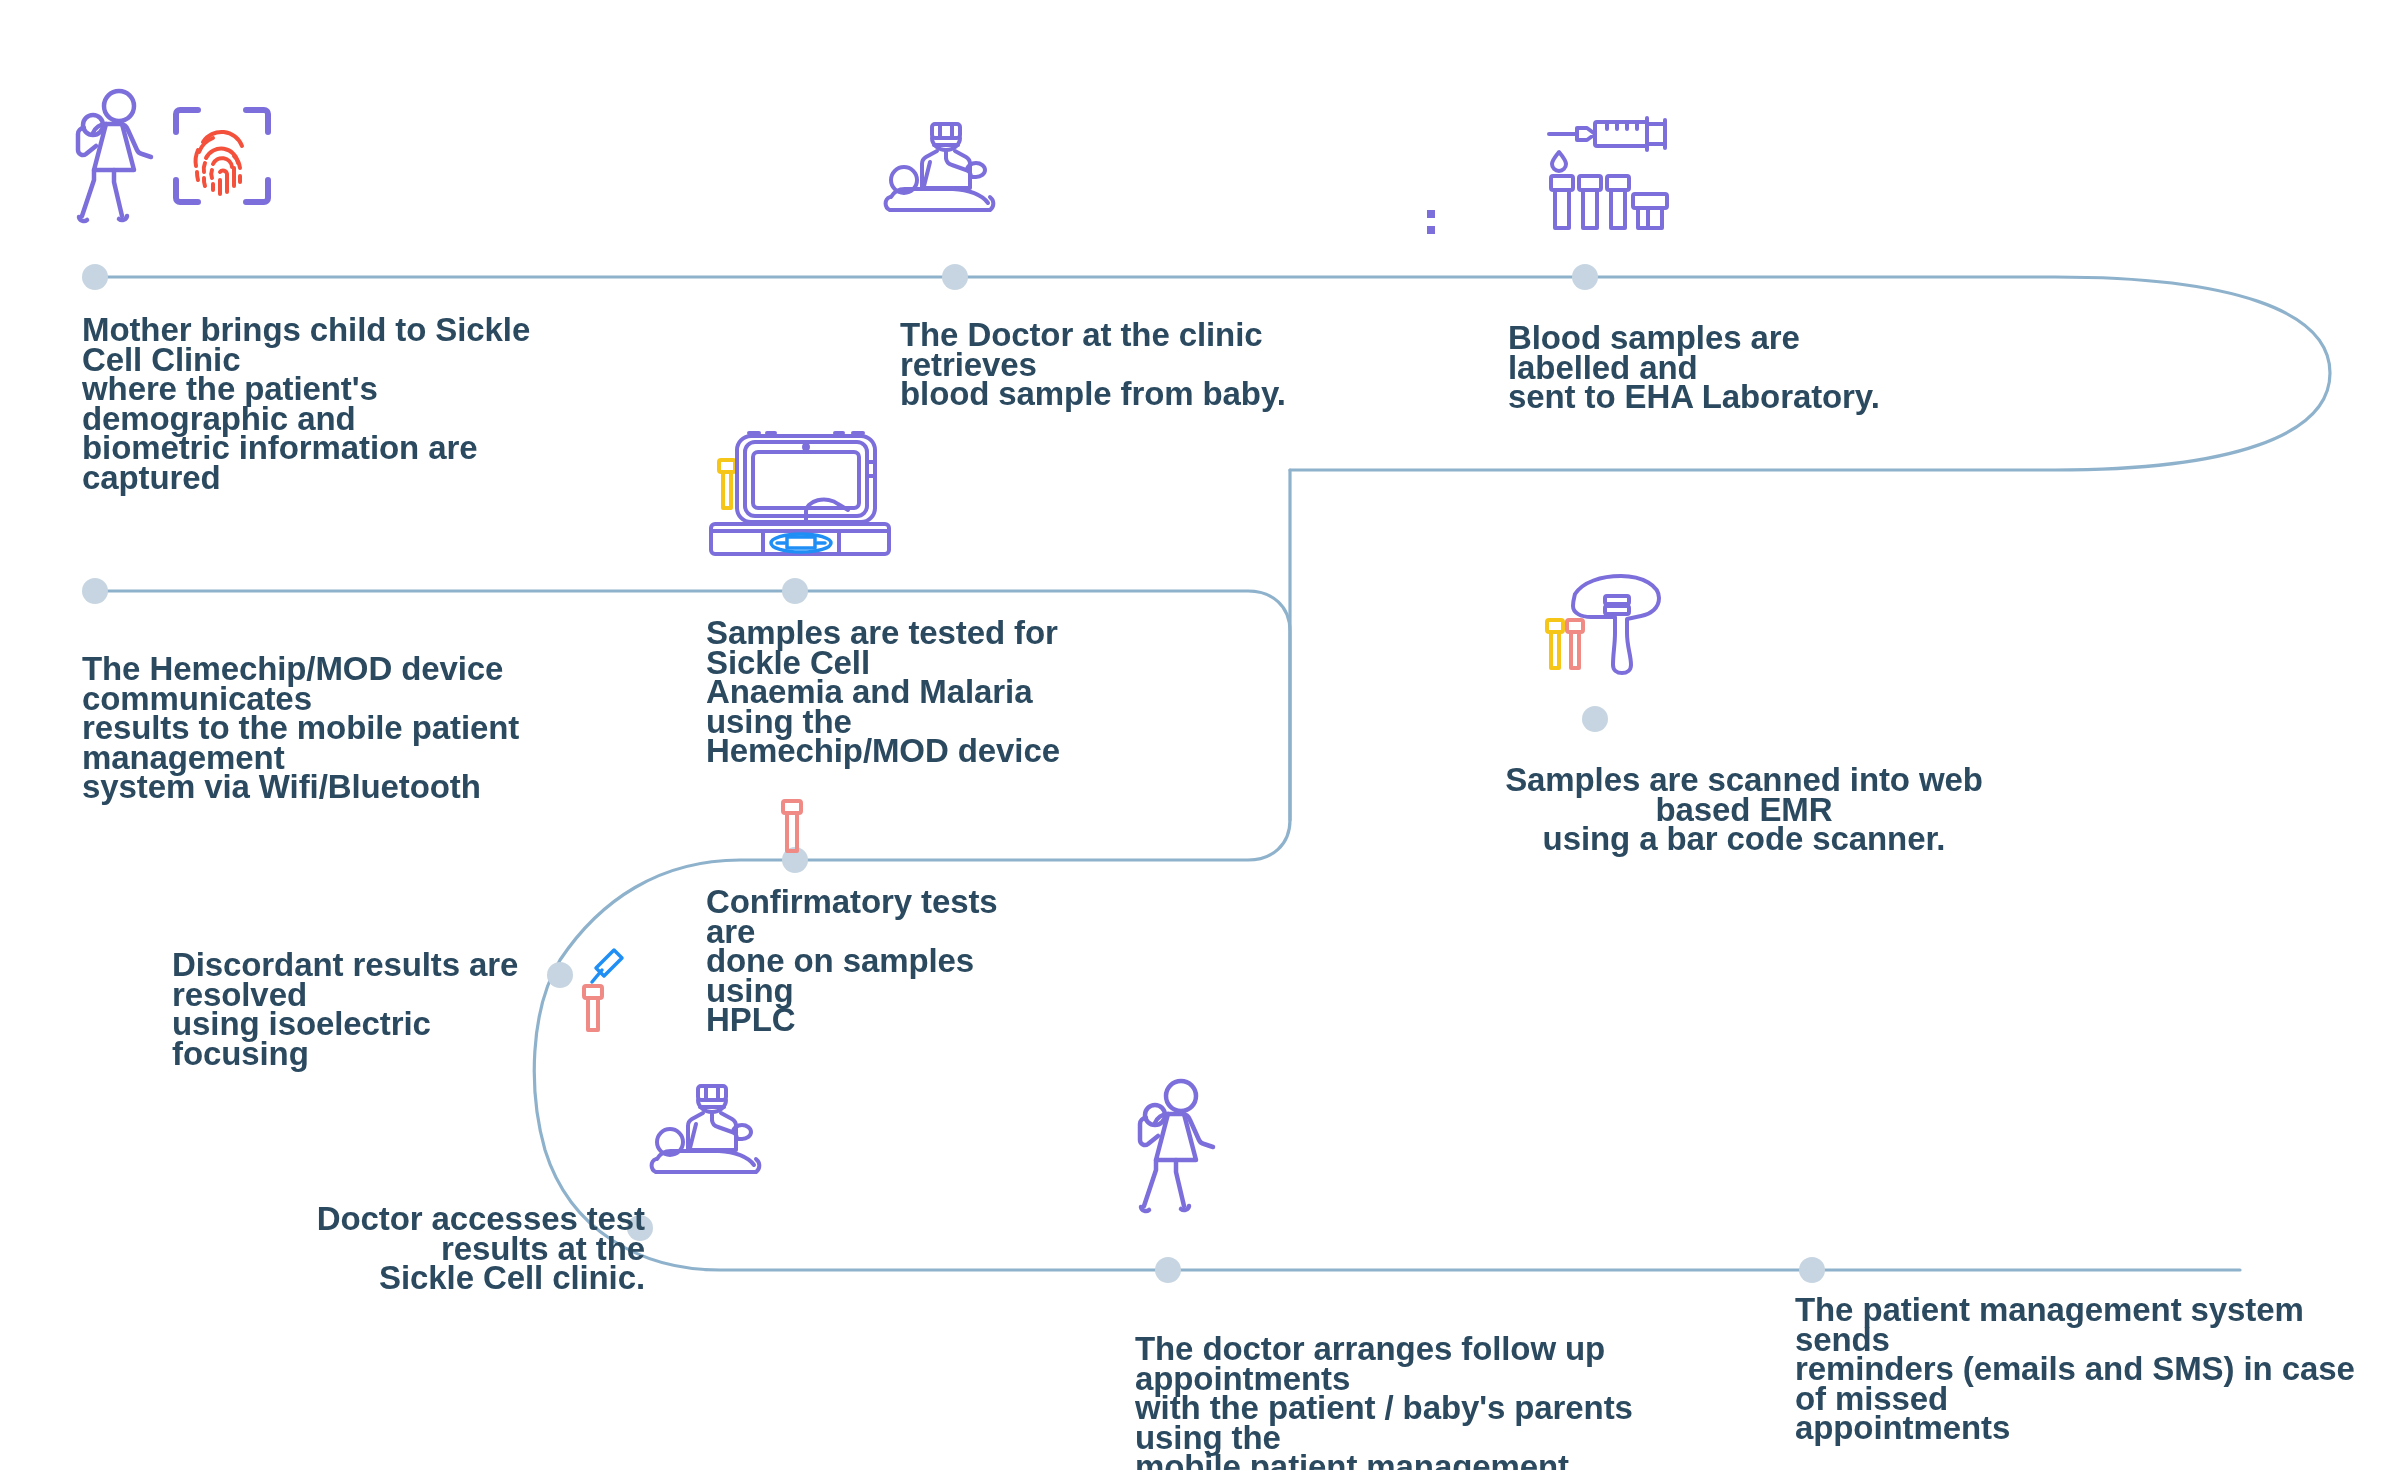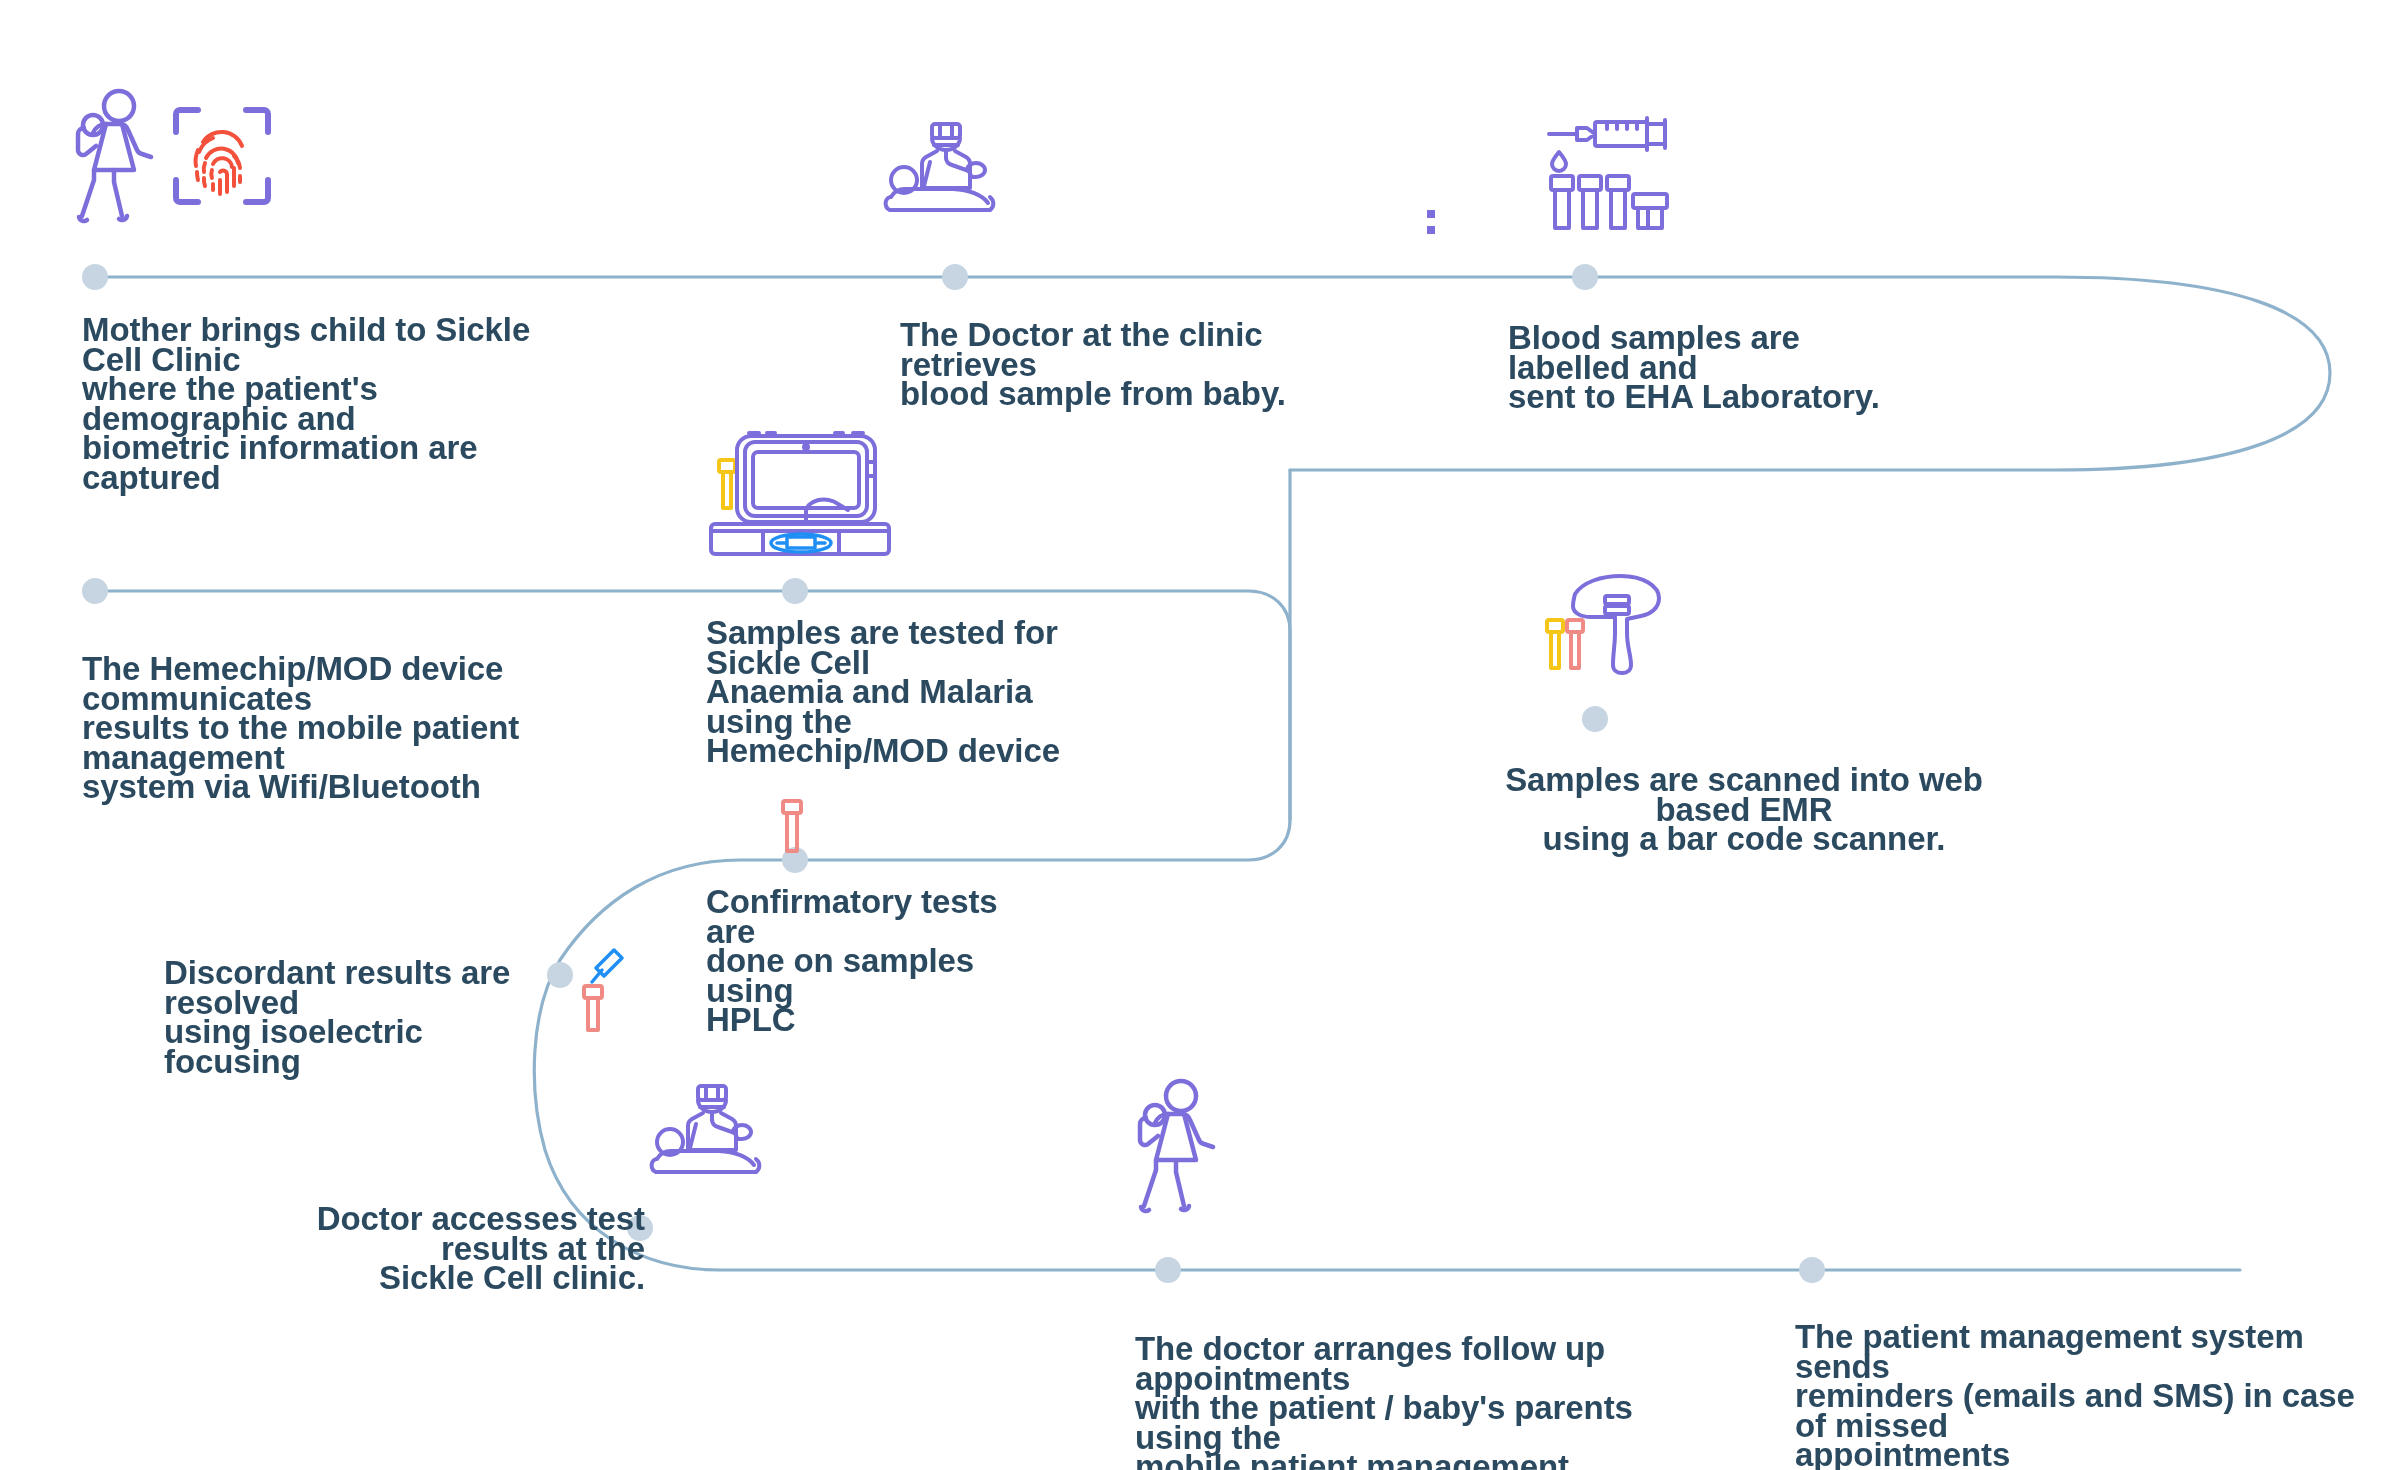--- a/index.html
+++ b/index.html
@@ -283,27 +283,27 @@
 Anaemia and Malaria using the
 Hemechip/MOD device</div>
 
   <div class="step-label" style="left:1484px; top:765px; width:520px;text-align:center;">Samples are scanned into web based EMR
 using a bar code scanner.</div>
 
   <div class="step-label" style="left:706px; top:887px; width:300px;">Confirmatory tests are
 done on samples using
 HPLC</div>
 
-  <div class="step-label" style="left:164px; top:950px; width:400px;margin-top:8px;">Discordant results are resolved
+  <div class="step-label" style="left:172px; top:950px; width:400px;">Discordant results are resolved
 using isoelectric focusing</div>
 
   <div class="step-label" style="left:215px; top:1204px; width:430px;text-align:right;">Doctor accesses test results at the
 Sickle Cell clinic.</div>
 
   <div class="step-label" style="left:1135px; top:1295px; width:540px;margin-top:39px;">The doctor arranges follow up appointments
 with the patient / baby's parents using the
 mobile patient management system.</div>
 
-  <div class="step-label" style="left:1795px; top:1295px; width:560px;margin-top:27px;">The patient management system sends
+  <div class="step-label" style="left:1795px; top:1295px; width:560px;">The patient management system sends
 reminders (emails and SMS) in case of missed
 appointments</div>
 
 </div>
 
 </body></html>

